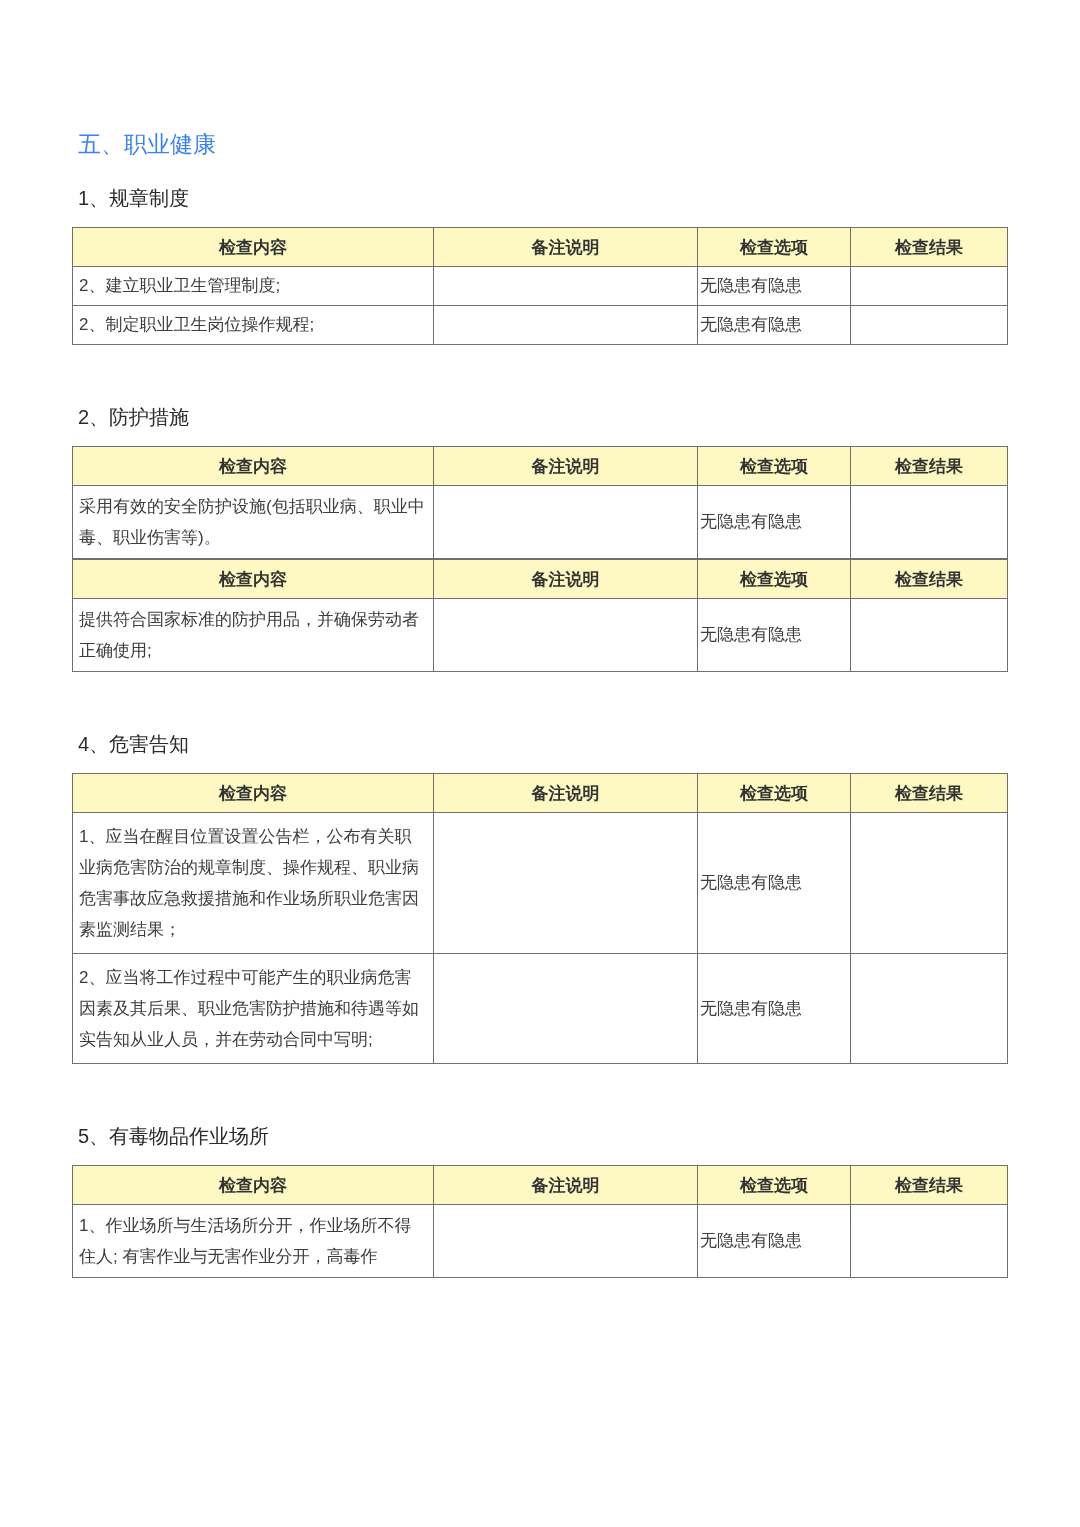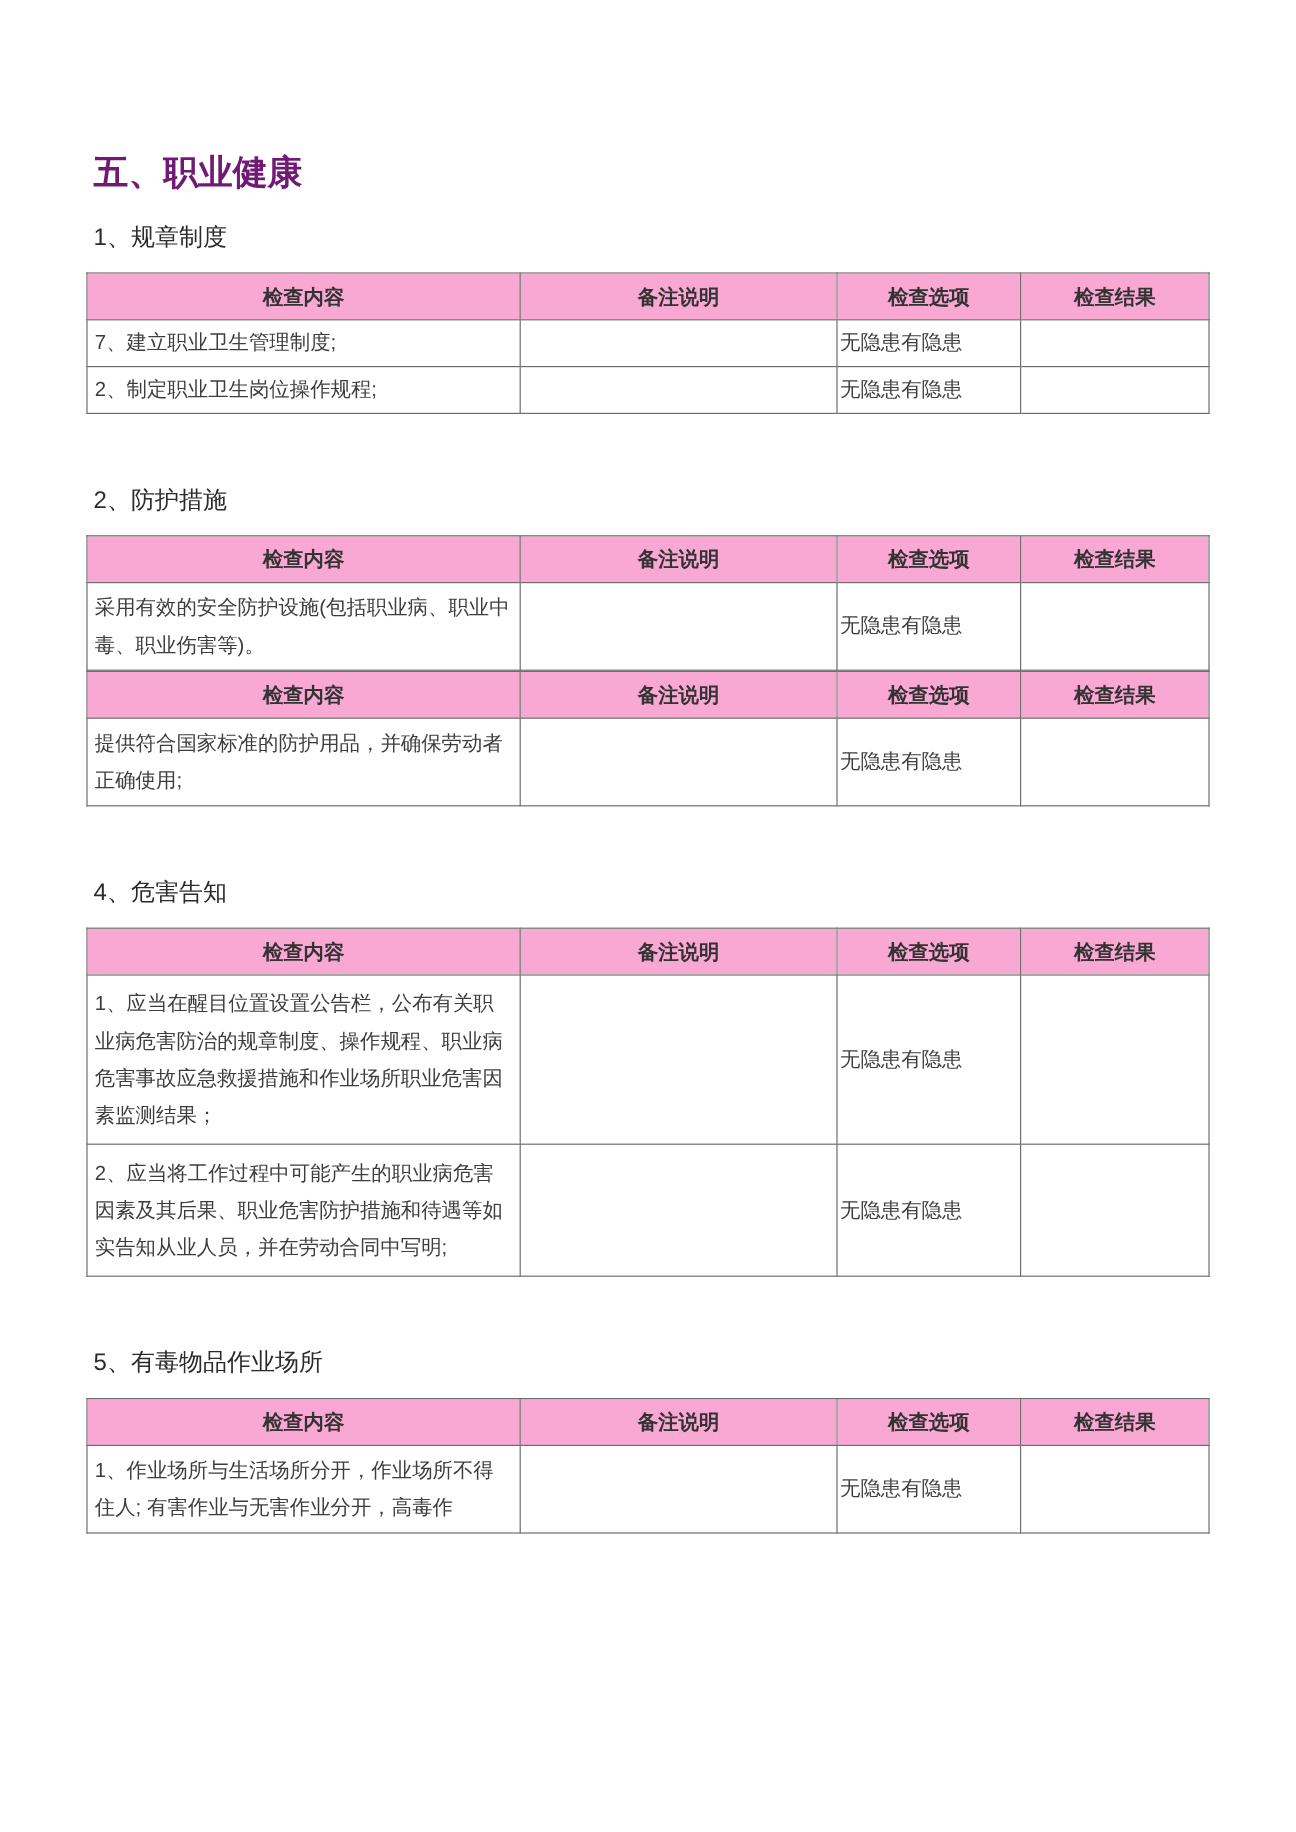--- a/index.html
+++ b/index.html
@@ -13,24 +13,24 @@
     overflow: hidden;
     font-family: "Liberation Sans", sans-serif;
     color: #3a3a3a;
   }
   .page {
     padding: 128px 72px 0 72px;
     box-sizing: border-box;
   }
   h1.doc-title {
     margin: 0 0 0 6px;
-    font-size: 29px;
+    font-size: 23px;
     line-height: 32px;
-    font-weight: bold;
-    color: #701a75;
+    font-weight: normal;
+    color: #3b82f6;
   }
   h2.sec-heading {
     margin: 24px 0 15px 6px;
     font-size: 20px;
     line-height: 28px;
     font-weight: normal;
     color: #2b2b2b;
   }
   section.follow h2.sec-heading {
     margin-top: 58px;
@@ -41,21 +41,21 @@
     width: 936px;
     font-size: 17px;
     color: #3d3d3d;
   }
   table.check-table th,
   table.check-table td {
     border: 1px solid #6f6f6f;
     overflow: hidden;
   }
   table.check-table th {
-    background: #f9a8d4;
+    background: #fef9c3;
     height: 38px;
     font-weight: 600;
     font-size: 17px;
     text-align: center;
     color: #333333;
     padding: 0 4px;
   }
   col.c1 { width: 361px; }
   col.c2 { width: 264px; }
   col.c3 { width: 153px; }
@@ -103,21 +103,21 @@
       <thead>
         <tr>
           <th>检查内容</th>
           <th>备注说明</th>
           <th>检查选项</th>
           <th>检查结果</th>
         </tr>
       </thead>
       <tbody>
         <tr class="row-single">
-          <td class="cell-content">7、建立职业卫生管理制度;</td>
+          <td class="cell-content">2、建立职业卫生管理制度;</td>
           <td class="cell-note"></td>
           <td class="cell-options">无隐患有隐患</td>
           <td class="cell-result"></td>
         </tr>
         <tr class="row-single">
           <td class="cell-content">2、制定职业卫生岗位操作规程;</td>
           <td class="cell-note"></td>
           <td class="cell-options">无隐患有隐患</td>
           <td class="cell-result"></td>
         </tr>

